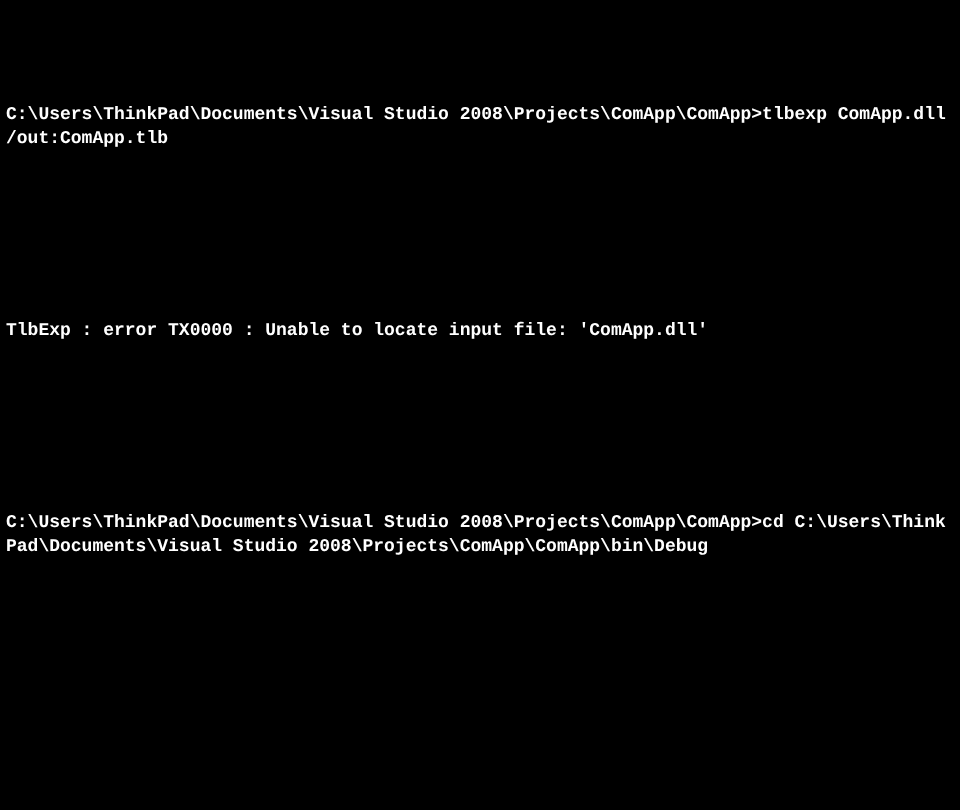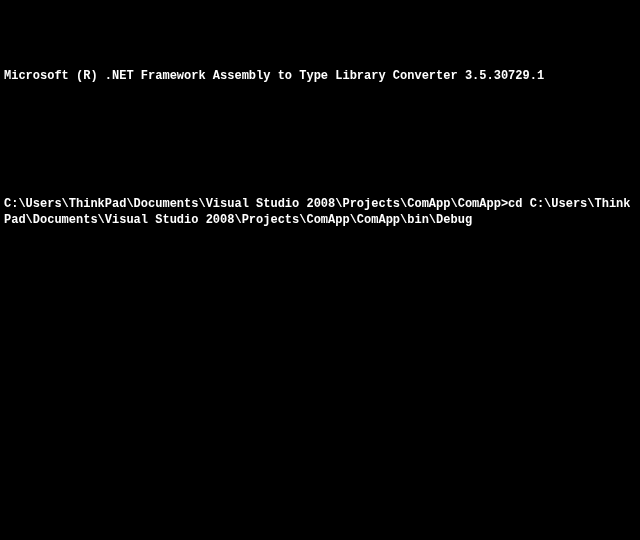--- a/index.html
+++ b/index.html
@@ -31,21 +31,24 @@
     }
     .line {
       display: block;
     }
   </style>
 </head>
 <body>
 
 <div class="terminal">
   <div class="block">
-    <span class="line">Microsoft (R) .NET Framework Assembly to Type Library Converter 3.5.30729.1</span>
+    <span class="line">C:\Users\ThinkPad\Documents\Visual Studio 2008\Projects\ComApp\ComApp&gt;tlbexp ComApp.dll /out:ComApp.tlb</span>
+  </div>
+  <div class="block">
+    <span class="line">TlbExp : error TX0000 : Unable to locate input file: 'ComApp.dll'</span>
   </div>
   <div class="block">
     <span class="line">C:\Users\ThinkPad\Documents\Visual Studio 2008\Projects\ComApp\ComApp&gt;cd C:\Users\ThinkPad\Documents\Visual Studio 2008\Projects\ComApp\ComApp\bin\Debug</span>
   </div>
   
   
   
   
   
   

